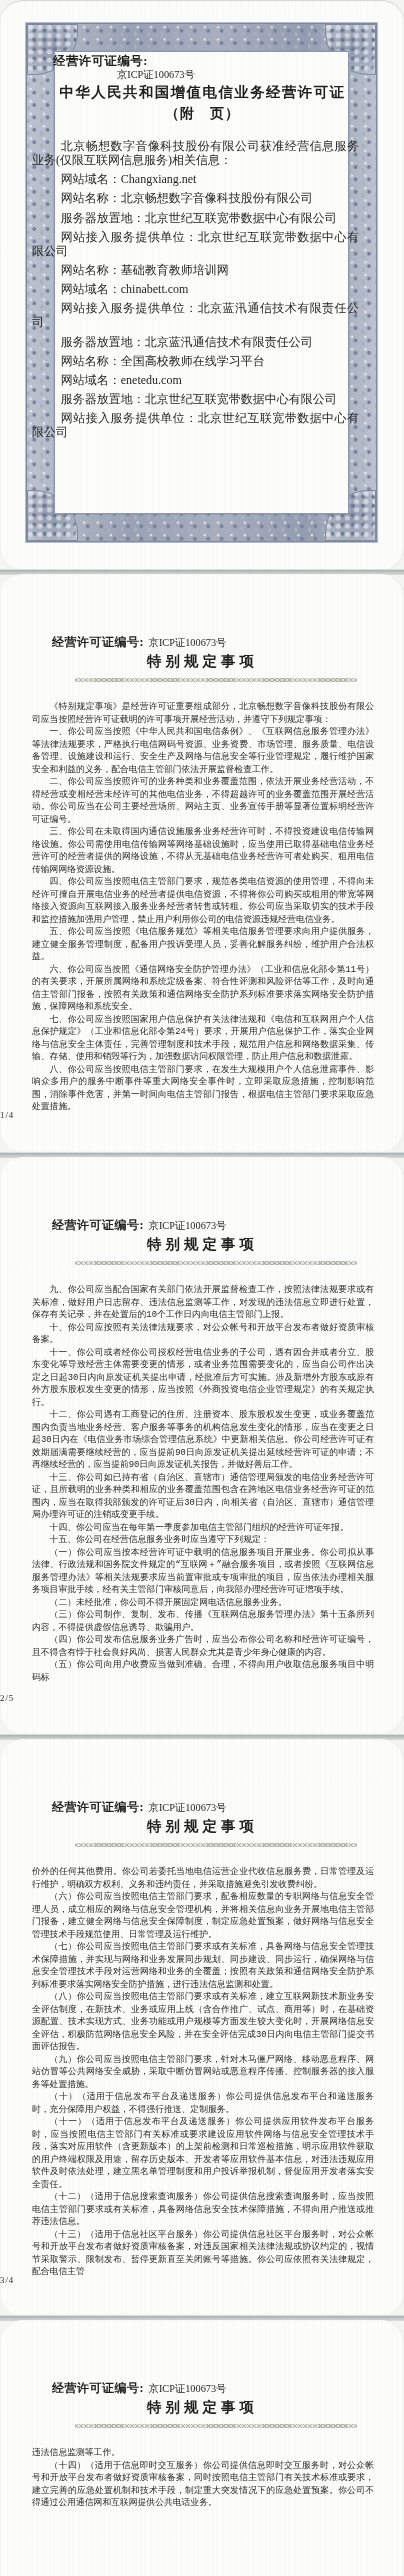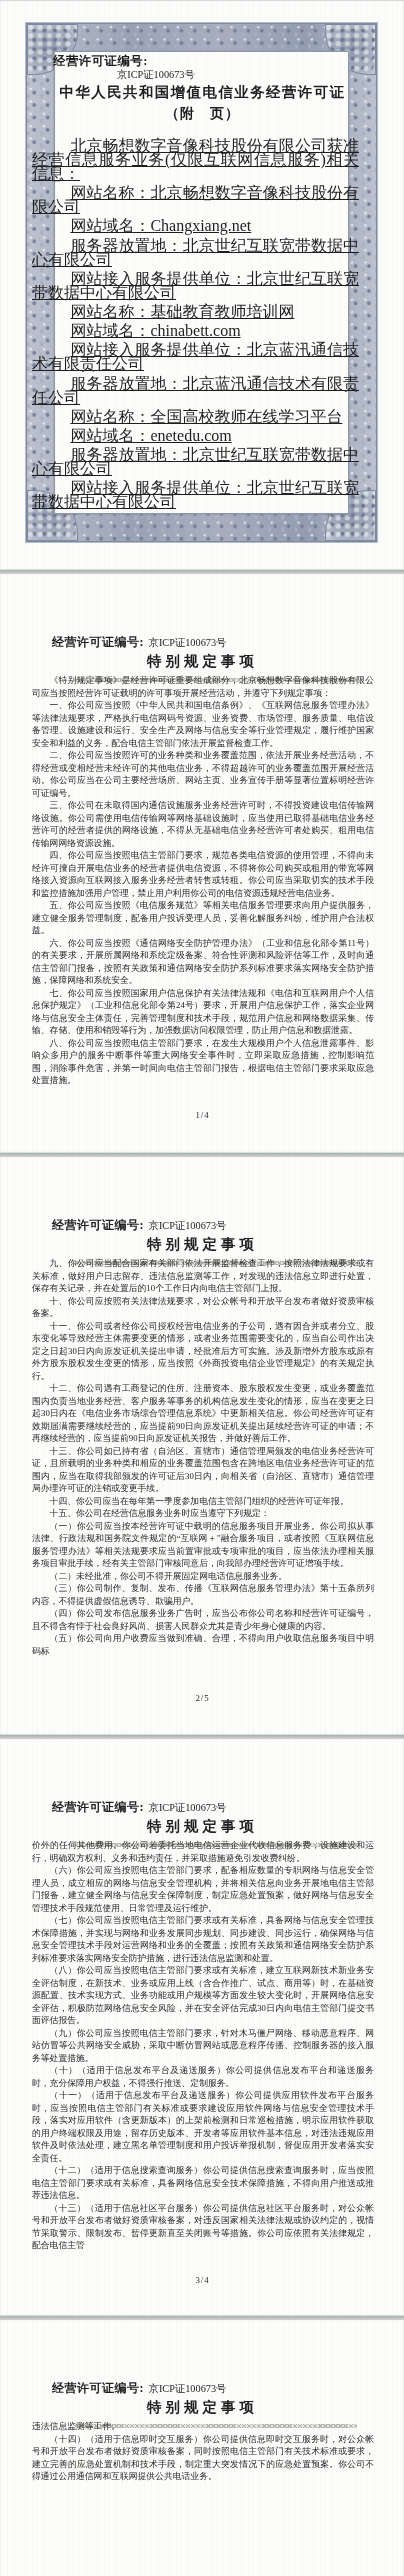--- a/index.html
+++ b/index.html
@@ -6,20 +6,21 @@
   #canvas{
     position:relative;width:405px;height:2873px;margin:0 auto;
     font-family:"Liberation Serif","DejaVu Serif",serif;
     color:#1f1f1f;background:#f4f4f3;overflow:hidden;
   }
   .page{
     position:absolute;left:0;width:405px;background:#fcfcfb;
     background-image:repeating-linear-gradient(90deg,rgba(150,150,150,0.045) 0 0.5px,transparent 0.5px 3.6px);
     box-shadow:inset -1.5px 0 2.6px -1px rgba(0,0,0,0.15), inset 0.5px 0 0 rgba(0,0,0,0.03);
     overflow:hidden;
+    border-radius:23px;
   }
   .page-sep{
     position:absolute;left:0;width:405px;height:5.2px;
     background:linear-gradient(180deg,#a9aeac 0%,#c2c4c3 45%,#dadada 100%);
     border-top:0.5px solid #cfe4de;
   }
   
   .cert-frame{
     position:absolute;left:26px;top:21.6px;width:351px;height:519px;box-sizing:border-box;
     border:1px solid #7e8aa0;outline:0.5px solid #b6bcc9;
@@ -46,38 +47,38 @@
   }
   .corner-tl{left:0;top:0;border-bottom-right-radius:85%;}
   .corner-tr{right:0;top:0;border-bottom-left-radius:85%;}
   .corner-bl{left:0;bottom:0;border-top-right-radius:85%;}
   .corner-br{right:0;bottom:0;border-top-left-radius:85%;}
   .cover-label{position:absolute;left:53px;top:52px;font-size:12.4px;font-weight:700;letter-spacing:0.5px;}
   .cover-number{position:absolute;left:117px;top:67px;font-size:10.3px;}
   .cover-title{position:absolute;left:0;top:82px;width:100%;text-align:center;font-size:14.4px;font-weight:700;letter-spacing:1.5px;}
   .cover-subtitle{position:absolute;left:0;top:104px;width:100%;text-align:center;font-size:14px;font-weight:700;letter-spacing:1px;}
   .cover-body{position:absolute;left:32px;top:138px;width:327px;}
-  .cover-line{margin:5.2px 0 0;font-size:16px;line-height:14px;text-indent:2.4em;text-align:justify;text-decoration:underline;}
+  .cover-line{margin:5.2px 0 0;font-size:12px;line-height:14px;text-indent:2.4em;text-align:justify;}
   .cover-line.first{margin-top:0;}
   
   .pp-header{position:absolute;left:52px;top:60px;white-space:nowrap;}
   .pp-label{font-size:12px;font-weight:700;letter-spacing:0.5px;}
   .pp-number{font-size:10.3px;padding-left:4.6px;}
   .pp-title{position:absolute;left:0;top:78px;width:100%;text-align:center;font-size:14.4px;font-weight:700;letter-spacing:4.1px;}
   .pp-rule{
     position:absolute;left:75px;top:104px;width:282px;height:4.1px;opacity:.85;
     background:
       repeating-linear-gradient(135deg, transparent 0 1.5px, #a6aba1 1.5px 2.6px, transparent 2.6px 3.6px),
       repeating-linear-gradient(45deg, transparent 0 1.5px, #a6aba1 1.5px 2.6px, transparent 2.6px 3.6px),
       linear-gradient(180deg,#e9e9e3,#dcdcd4);
   }
-  .pp-body{position:absolute;left:32px;top:100px;width:342px;}
+  .pp-body{position:absolute;left:32px;top:127px;width:342px;font-family:Liberation Mono, monospace;}
   .pp-par{margin:0;font-size:8.8px;line-height:12.5px;text-indent:2em;text-align:justify;}
   .pp-par.noindent{text-indent:0;}
-  .pp-footer{position:absolute;left:0;top:536px;width:100%;text-align:center;font-size:8.8px;letter-spacing:1px;color:#2a2a2a;font-family:Liberation Serif, serif;}
+  .pp-footer{position:absolute;left:0;top:536px;width:100%;font-size:8.8px;letter-spacing:1px;color:#2a2a2a;font-family:Liberation Serif, serif;}
 </style>
 </head>
 <body>
 
 <div id="canvas">
 
   <section class="page" style="top:0;height:569px;border-top:0.5px solid #d8d8d8;">
     <div class="cert-frame">
       <div class="cert-corner corner-tl"></div>
       <div class="cert-corner corner-tr"></div>
@@ -85,22 +86,22 @@
       <div class="cert-corner corner-br"></div>
       <div class="cert-inner"></div>
     </div>
     <div class="cover-label">经营许可证编号:</div>
     <div class="cover-number">京ICP证100673号</div>
     <div class="cover-title">中华人民共和国增值电信业务经营许可证</div>
     <div class="cover-subtitle">（附　页）</div>
     <div class="cover-body">
       <p class="cover-line first">北京畅想数字音像科技股份有限公司获准经营信息服务业务(仅限互联网信息服务)相关信息：</p>
       <div>
+          <p class="cover-line">网站域名：Changxiang.net</p>
           <p class="cover-line">网站名称：北京畅想数字音像科技股份有限公司</p>
-          <p class="cover-line">网站域名：Changxiang.net</p>
           <p class="cover-line">服务器放置地：北京世纪互联宽带数据中心有限公司</p>
           <p class="cover-line">网站接入服务提供单位：北京世纪互联宽带数据中心有限公司</p>
           <p class="cover-line">网站名称：基础教育教师培训网</p>
           <p class="cover-line">网站域名：chinabett.com</p>
           <p class="cover-line">网站接入服务提供单位：北京蓝汛通信技术有限责任公司</p>
           <p class="cover-line">服务器放置地：北京蓝汛通信技术有限责任公司</p>
           <p class="cover-line">网站名称：全国高校教师在线学习平台</p>
           <p class="cover-line">网站域名：enetedu.com</p>
           <p class="cover-line">服务器放置地：北京世纪互联宽带数据中心有限公司</p>
           <p class="cover-line">网站接入服务提供单位：北京世纪互联宽带数据中心有限公司</p>
@@ -157,21 +158,21 @@
 
   <div class="page-sep" style="top:1734px;"></div>
 
   <section class="page" style="top:1739px;height:577px;">
     <div class="pp-header">
       <span class="pp-label">经营许可证编号:</span><span class="pp-number">京ICP证100673号</span>
     </div>
     <div class="pp-title">特别规定事项</div>
     <div class="pp-rule"></div>
     <div class="pp-body">
-        <p class="pp-par noindent">价外的任何其他费用。你公司若委托当地电信运营企业代收信息服务费，设施建设和运行，明确双方权利、义务和违约责任，并采取措施避免引发收费纠纷。</p>
+        <p class="pp-par noindent">价外的任何其他费用。你公司若委托当地电信运营企业代收信息服务费，日常管理及运行维护，明确双方权利、义务和违约责任，并采取措施避免引发收费纠纷。</p>
         <p class="pp-par">（六）你公司应当按照电信主管部门要求，配备相应数量的专职网络与信息安全管理人员，成立相应的网络与信息安全管理机构，并将相关信息向业务开展地电信主管部门报备，建立健全网络与信息安全保障制度，制定应急处置预案，做好网络与信息安全管理技术手段规范使用、日常管理及运行维护。</p>
         <p class="pp-par">（七）你公司应当按照电信主管部门要求或有关标准，具备网络与信息安全管理技术保障措施，并实现与网络和业务发展同步规划、同步建设、同步运行，确保网络与信息安全管理技术手段对运营网络和业务的全覆盖；按照有关政策和通信网络安全防护系列标准要求落实网络安全防护措施，进行违法信息监测和处置。</p>
         <p class="pp-par">（八）你公司应当按照电信主管部门要求或有关标准，建立互联网新技术新业务安全评估制度，在新技术、业务或应用上线（含合作推广、试点、商用等）时，在基础资源配置、技术实现方式、业务功能或用户规模等方面发生较大变化时，开展网络信息安全评估，积极防范网络信息安全风险，并在安全评估完成30日内向电信主管部门提交书面评估报告。</p>
         <p class="pp-par">（九）你公司应当按照电信主管部门要求，针对木马僵尸网络、移动恶意程序、网站仿冒等公共网络安全威胁，采取中断仿冒网站或恶意程序传播、控制服务器的接入服务等处置措施。</p>
         <p class="pp-par">（十）（适用于信息发布平台及递送服务）你公司提供信息发布平台和递送服务时，充分保障用户权益，不得强行推送、定制服务。</p>
         <p class="pp-par">（十一）（适用于信息发布平台及递送服务）你公司提供应用软件发布平台服务时，应当按照电信主管部门有关标准或要求建设应用软件网络与信息安全管理技术手段，落实对应用软件（含更新版本）的上架前检测和日常巡检措施，明示应用软件获取的用户终端权限及用途，留存历史版本、开发者等应用软件基本信息，对违法违规应用软件及时依法处理，建立黑名单管理制度和用户投诉举报机制，督促应用开发者落实安全责任。</p>
         <p class="pp-par">（十二）（适用于信息搜索查询服务）你公司提供信息搜索查询服务时，应当按照电信主管部门要求或有关标准，具备网络信息安全技术保障措施，不得向用户推送或推荐违法信息。</p>
         <p class="pp-par">（十三）（适用于信息社区平台服务）你公司提供信息社区平台服务时，对公众帐号和开放平台发布者做好资质审核备案，对违反国家相关法律法规或协议约定的，视情节采取警示、限制发布、暂停更新直至关闭账号等措施。你公司应依照有关法律规定，配合电信主管</p>
       </div>
     <div class="pp-footer">3/4</div>

